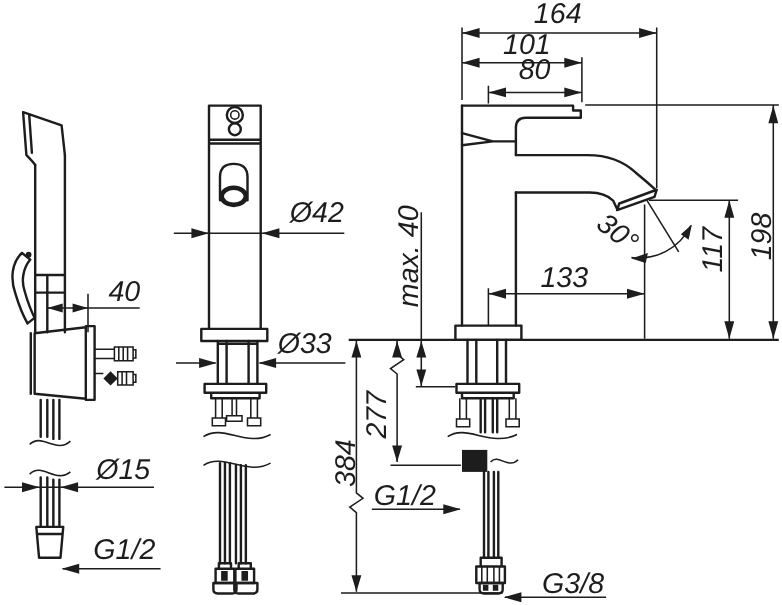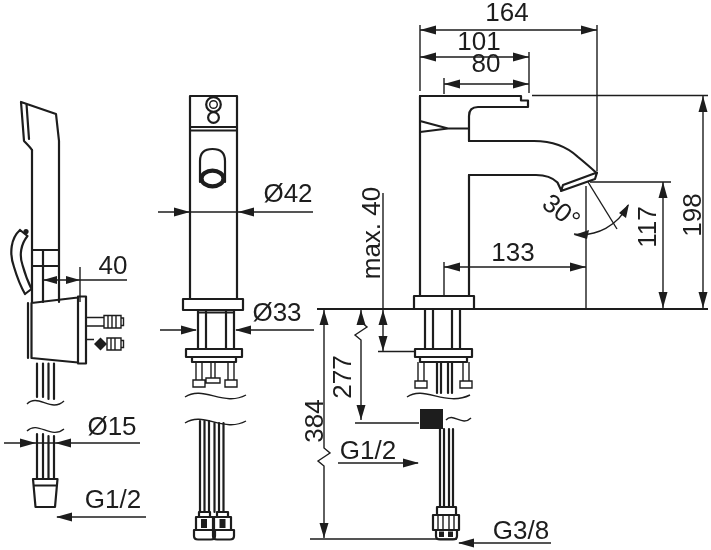--- a/index.html
+++ b/index.html
@@ -1,16 +1,16 @@
 <!DOCTYPE html>
 <html><head>
 <meta charset="utf-8">
 <style>
   html,body{margin:0;padding:0;background:#ffffff;}
-  .stage{position:relative;width:711px;height:550px;background:#ffffff;overflow:hidden;}
+  .stage{position:relative;width:711px;height:550px;background:#ffffff;overflow:hidden;font-style:italic;}
   svg{position:absolute;left:0;top:0;}
   text{font-family:"Liberation Sans","DejaVu Sans",sans-serif;fill:#1d1d1d;}
   .num{font-size:26px;}
   .obj{stroke:#1d1d1d;stroke-width:2.2;fill:none;stroke-linejoin:round;stroke-linecap:round;}
   .obj-thin{stroke:#1d1d1d;stroke-width:1.4;fill:none;}
   .dim{stroke:#1d1d1d;stroke-width:1.4;fill:none;stroke-linecap:butt;}
   .deck{stroke:#1d1d1d;stroke-width:2;fill:none;}
   .solid{fill:#1d1d1d;stroke:none;}
 </style>
 </head>

